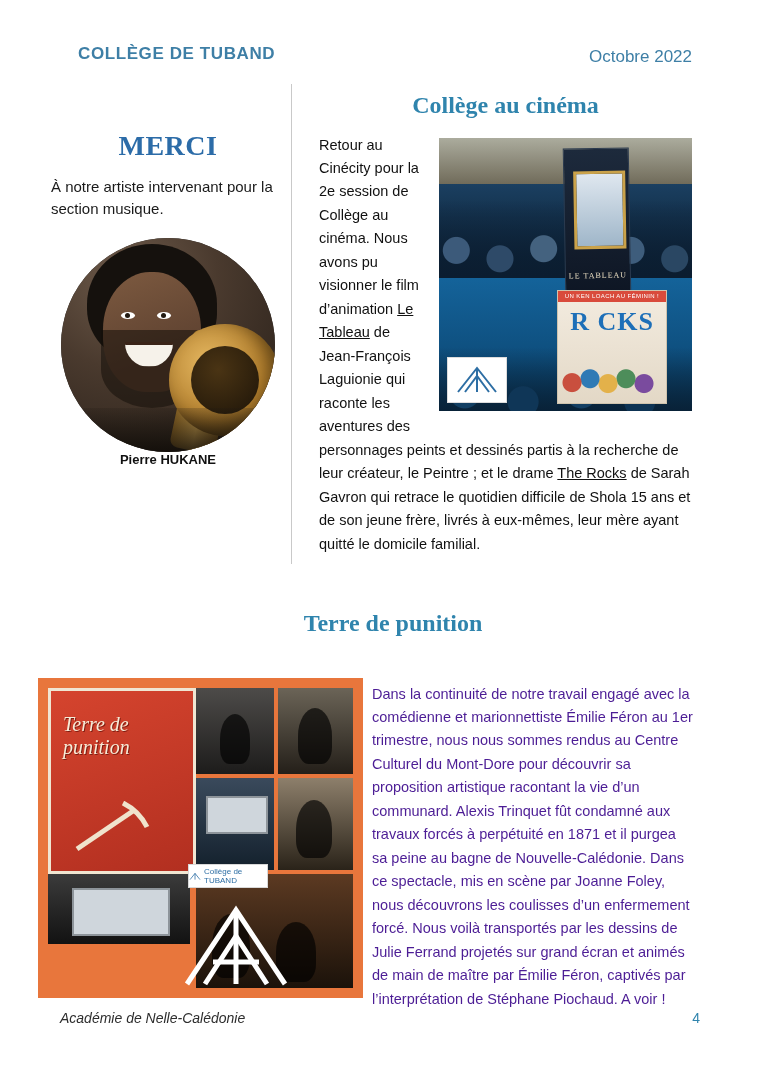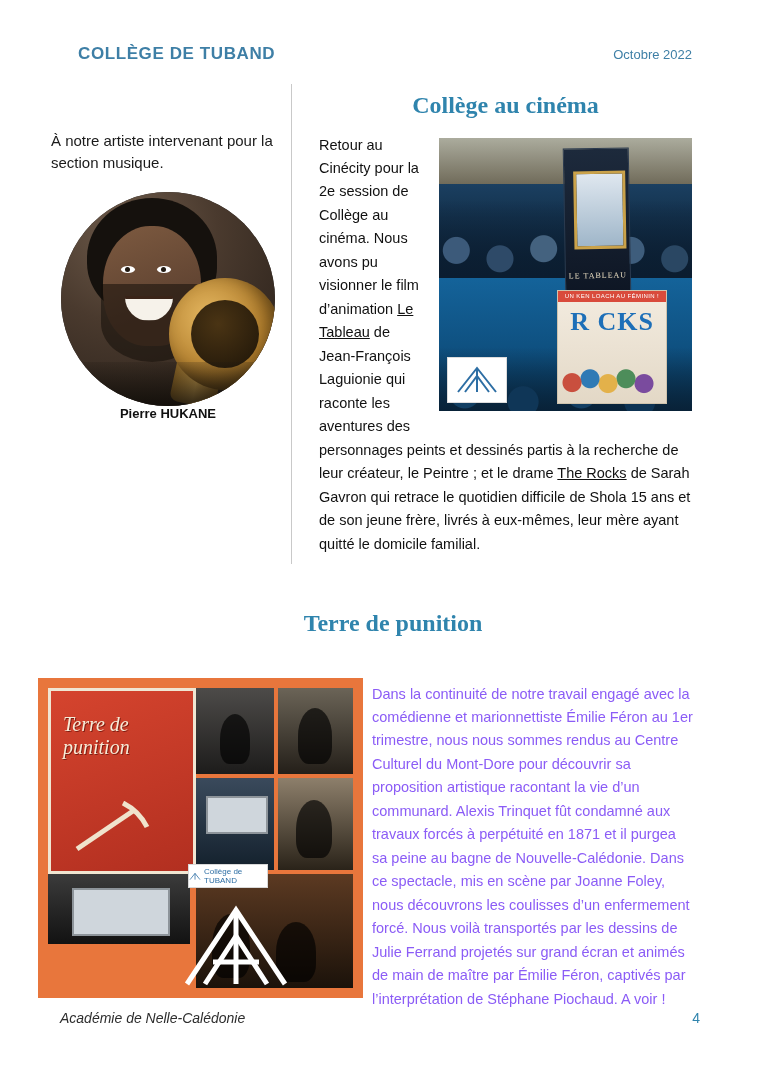--- a/index.html
+++ b/index.html
@@ -34,21 +34,21 @@
     top: 0;
     font-size: 17px;
     letter-spacing: 0.6px;
     color: #3e7fa6;
     font-weight: 600;
   }
   .issue-date {
     position: absolute;
     right: 0;
     top: 3px;
-    font-size: 13px;
+    font-size: 17px;
     color: #3e7fa6;
   }
 
   
   .v-divider {
     position: absolute;
     left: 291px;
     top: 84px;
     width: 1px;
     height: 480px;
@@ -433,21 +433,21 @@
     gap: 3px;
   }
 
   .punition-text {
     position: absolute;
     left: 372px;
     top: 668px;
     width: 322px;
     font-size: 14.5px;
     line-height: 1.62;
-    color: #8b5cf6;
+    color: #4c1d95;
     text-align: left;
   }
 
   
   .footer {
     position: absolute;
     left: 60px;
     right: 68px;
     top: 1010px;
     height: 24px;
@@ -472,20 +472,21 @@
 <div class="page">
 
   <div class="header">
     <div class="school-name">COLLÈGE DE TUBAND</div>
     <div class="issue-date">Octobre 2022</div>
   </div>
 
   <div class="v-divider"></div>
 
   <div class="merci-col">
+    <div class="merci-title">MERCI</div>
     <div class="merci-text">À notre artiste intervenant pour la section musique.</div>
 
     <div class="portrait-wrap">
       <div class="portrait">
         <div class="p-bg"></div>
         <div class="p-hair"></div>
         <div class="p-face"></div>
         <div class="p-eye l"></div>
         <div class="p-eye r"></div>
         <div class="p-beard"></div>

